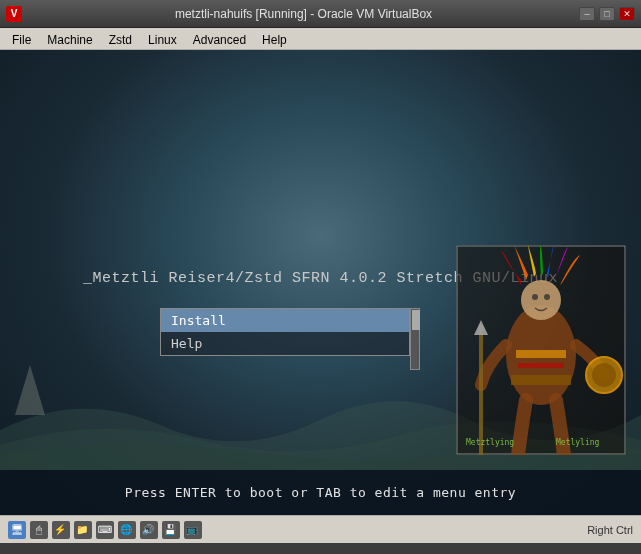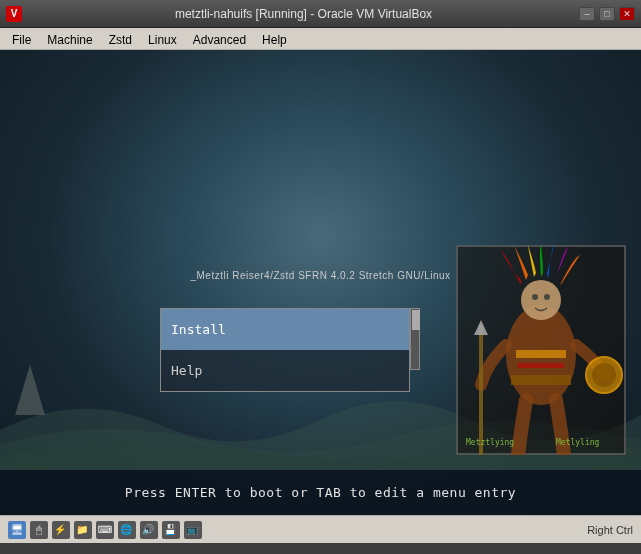--- a/index.html
+++ b/index.html
@@ -88,36 +88,36 @@
     }
 
     
     #boot-title {
       position: absolute;
       top: 220px;
       left: 0;
       right: 0;
       text-align: center;
       color: #c8c8c8;
-      font-family: Liberation Sans, sans-serif;
-      font-size: 10px;
+      font-family: Liberation Mono, monospace;
+      font-size: 15px;
       letter-spacing: 0.5px;
     }
 
     
     #boot-menu {
       position: absolute;
       top: 258px;
       left: 160px;
       width: 250px;
       border: 1px solid #888;
       background: rgba(30,40,50,0.7);
     }
     .boot-option {
-      padding: 13px 10px;
+      padding: 4px 10px;
       font-family: monospace;
       font-size: 13px;
       color: #d0d0d0;
       cursor: pointer;
     }
     .boot-option.selected {
       background: #6688aa;
       color: #ffffff;
     }
 

